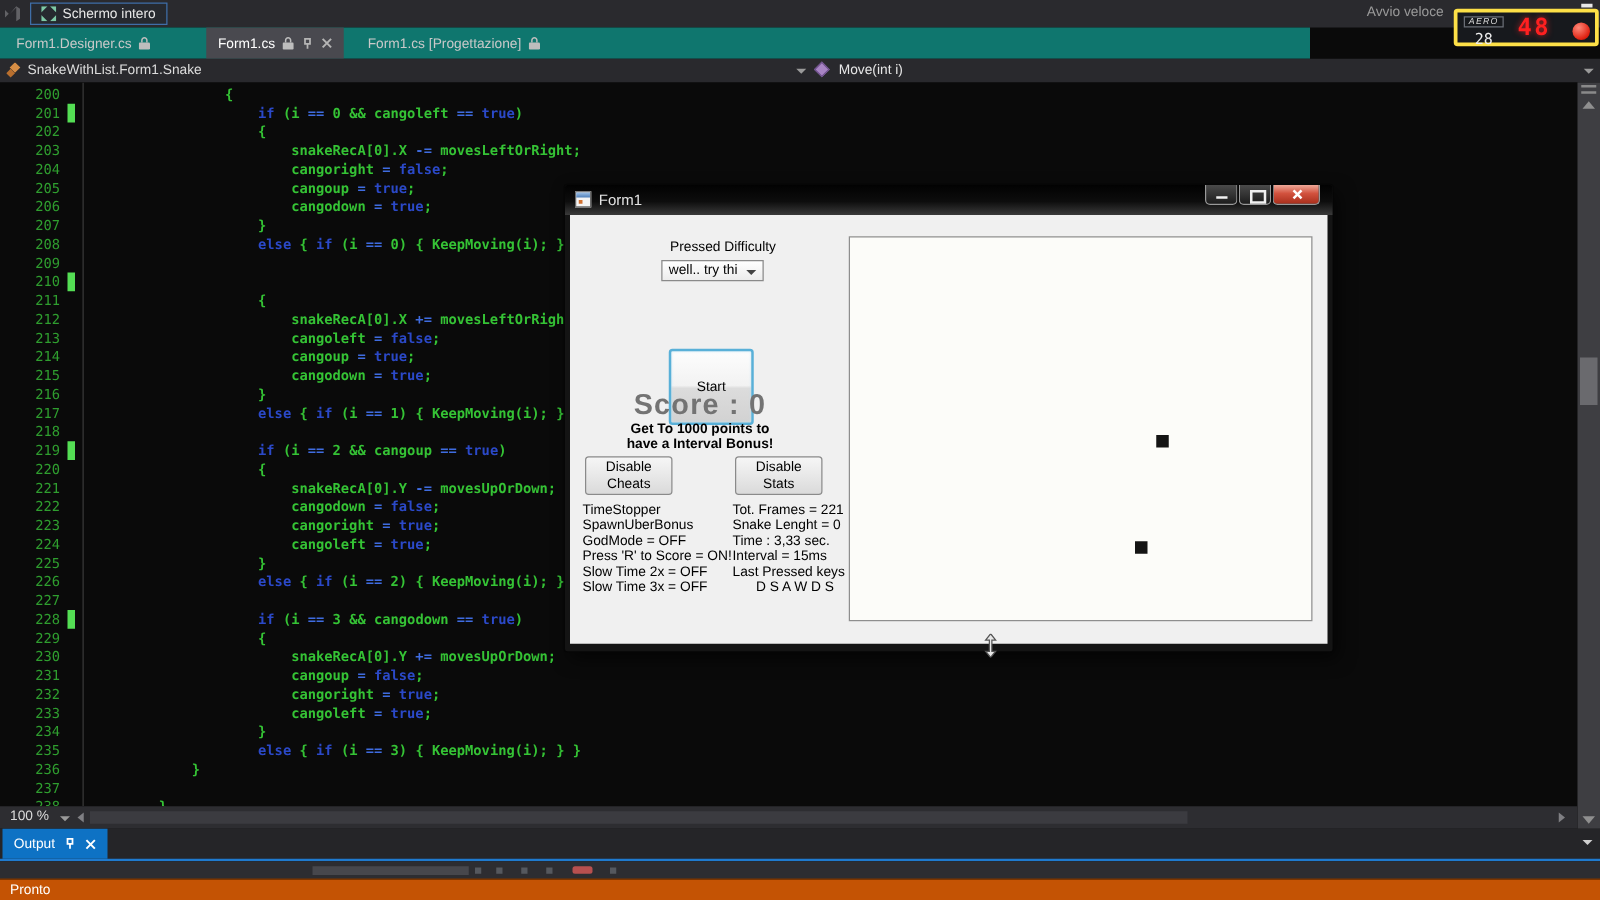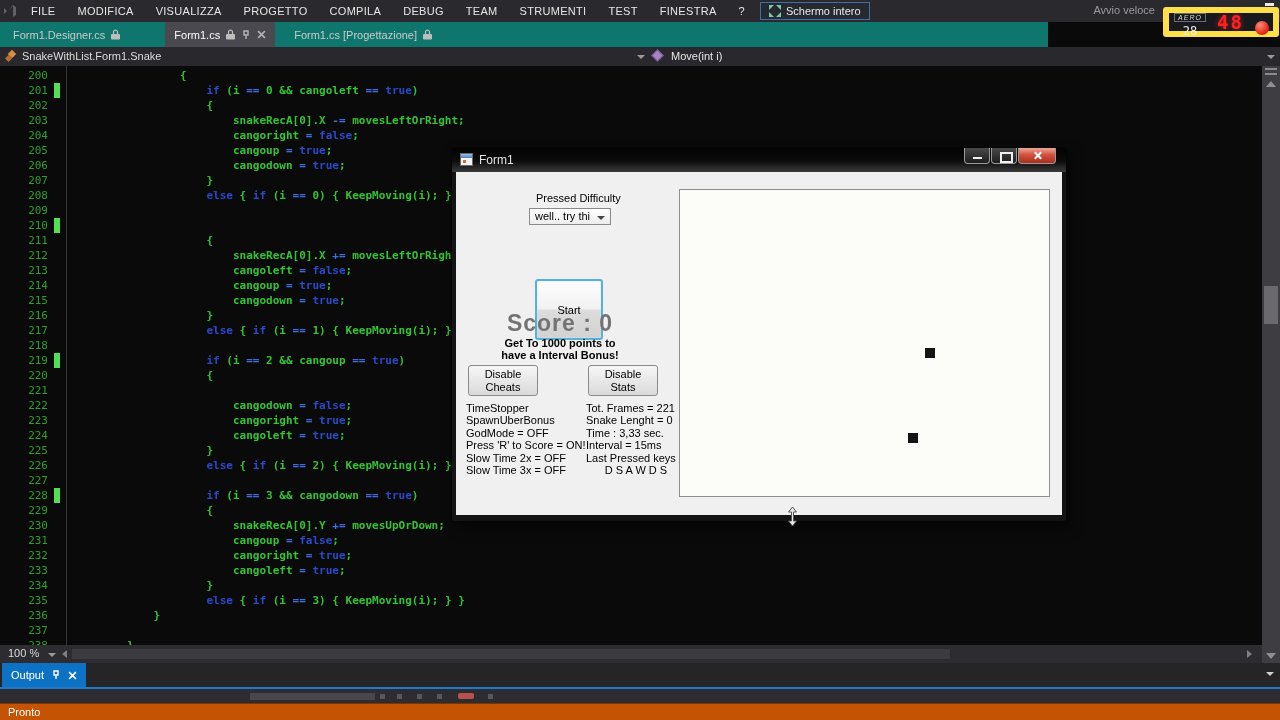--- a/index.html
+++ b/index.html
@@ -11,21 +11,21 @@
   #menubar { position:absolute; left:0; top:0; width:1280px; height:22px;
              background:#2a2a2e; display:flex; align-items:center; padding-left:20px; }
   .menu-item { font-size:11px; color:#e6e6e6; padding:4px 11px; letter-spacing:.3px; cursor:default; }
   #vs-logo { position:absolute; left:3px; top:4px; width:14px; height:14px; opacity:.7; }
   #fullscreen-btn { display:flex; align-items:center; gap:5px; margin-left:4px; padding:2px 8px;
                     border:1px solid #3f6ea8; background:#26292f; color:#e8e8e8; font-size:11px; }
   #quick-launch { position:absolute; right:125px; top:4px; color:#9a9a9a; font-size:11px; }
 
   
   #rec-overlay { position:absolute; left:1163px; top:7px; width:116px; height:30px; z-index:60;
-                 background:#17191d; border:6px solid #fde047; border-radius:3px;
+                 background:#17191d; border:3px solid #fde047; border-radius:3px;
                  display:flex; align-items:center; }
   #aero-cell { margin-left:4px; width:34px; text-align:center; }
   #aero-label { display:inline-block; border:1px solid #6a6e76; color:#d8d8d8; font-size:7px;
                 padding:0 3px; font-style:italic; letter-spacing:1px; }
   #aero-value { color:#eee; font:12px "DejaVu Sans Mono",monospace; }
   #fps-value { margin-left:10px; color:#ff2020; font:bold 19px "DejaVu Sans Mono",monospace;
                letter-spacing:2px; text-shadow:0 0 5px rgba(255,40,40,.7); }
   #rec-dot { position:absolute; right:4px; top:8px; width:14px; height:14px; border-radius:50%;
              background:radial-gradient(circle at 35% 30%, #ff8a7a, #e02010 70%, #8c0f05); }
   #overlay-min-dash { position:absolute; left:1265px; top:3px; width:9px; height:3px; background:#e8e8e8; z-index:61; }
@@ -158,33 +158,20 @@
 </style>
 </head>
 <body>
 
 <div id="root">
 
   <div id="menubar">
     <svg id="vs-logo" viewBox="0 0 14 14">
       <path d="M1 4l3 3-3 3V4zm9-3l3 2v8l-3 2-5-5 5 5V2L5 7z" fill="#7a7a7e"></path>
     </svg>
-    <span style="display: flex;">
-        <span class="menu-item">FILE</span>
-        <span class="menu-item">MODIFICA</span>
-        <span class="menu-item">VISUALIZZA</span>
-        <span class="menu-item">PROGETTO</span>
-        <span class="menu-item">COMPILA</span>
-        <span class="menu-item">DEBUG</span>
-        <span class="menu-item">TEAM</span>
-        <span class="menu-item">STRUMENTI</span>
-        <span class="menu-item">TEST</span>
-        <span class="menu-item">FINESTRA</span>
-        <span class="menu-item">?</span>
-      </span>
     <div id="fullscreen-btn">
       <svg width="12" height="12" viewBox="0 0 12 12">
         <polygon points="0,0 5,0 0,5" fill="#7dc9a5"></polygon>
         <polygon points="12,0 7,0 12,5" fill="#7dc9a5"></polygon>
         <polygon points="0,12 5,12 0,7" fill="#7dc9a5"></polygon>
         <polygon points="12,12 7,12 12,7" fill="#7dc9a5"></polygon>
       </svg>
       <span>Schermo intero</span>
     </div>
     <span id="quick-launch">Avvio veloce</span>
@@ -326,20 +313,21 @@
           <span class="lineno">219</span>
           <span class="chg"></span>
           <span class="code">                    <span class="kw">if</span> (i <span class="op">==</span> 2 &amp;&amp; cangoup <span class="op">==</span> <span class="kw">true</span>)</span>
         </div>
         <div class="code-row" style="top: 302px;">
           <span class="lineno">220</span>
           <span class="code">                    {</span>
         </div>
         <div class="code-row" style="top: 317px;">
           <span class="lineno">221</span>
+          <span class="code">                        snakeRecA[0].Y <span class="op">-=</span> movesUpOrDown;</span>
         </div>
         <div class="code-row" style="top: 332px;">
           <span class="lineno">222</span>
           <span class="code">                        cangodown <span class="op">=</span> <span class="kw">false</span>;</span>
         </div>
         <div class="code-row" style="top: 347px;">
           <span class="lineno">223</span>
           <span class="code">                        cangoright <span class="op">=</span> <span class="kw">true</span>;</span>
         </div>
         <div class="code-row" style="top: 362px;">

